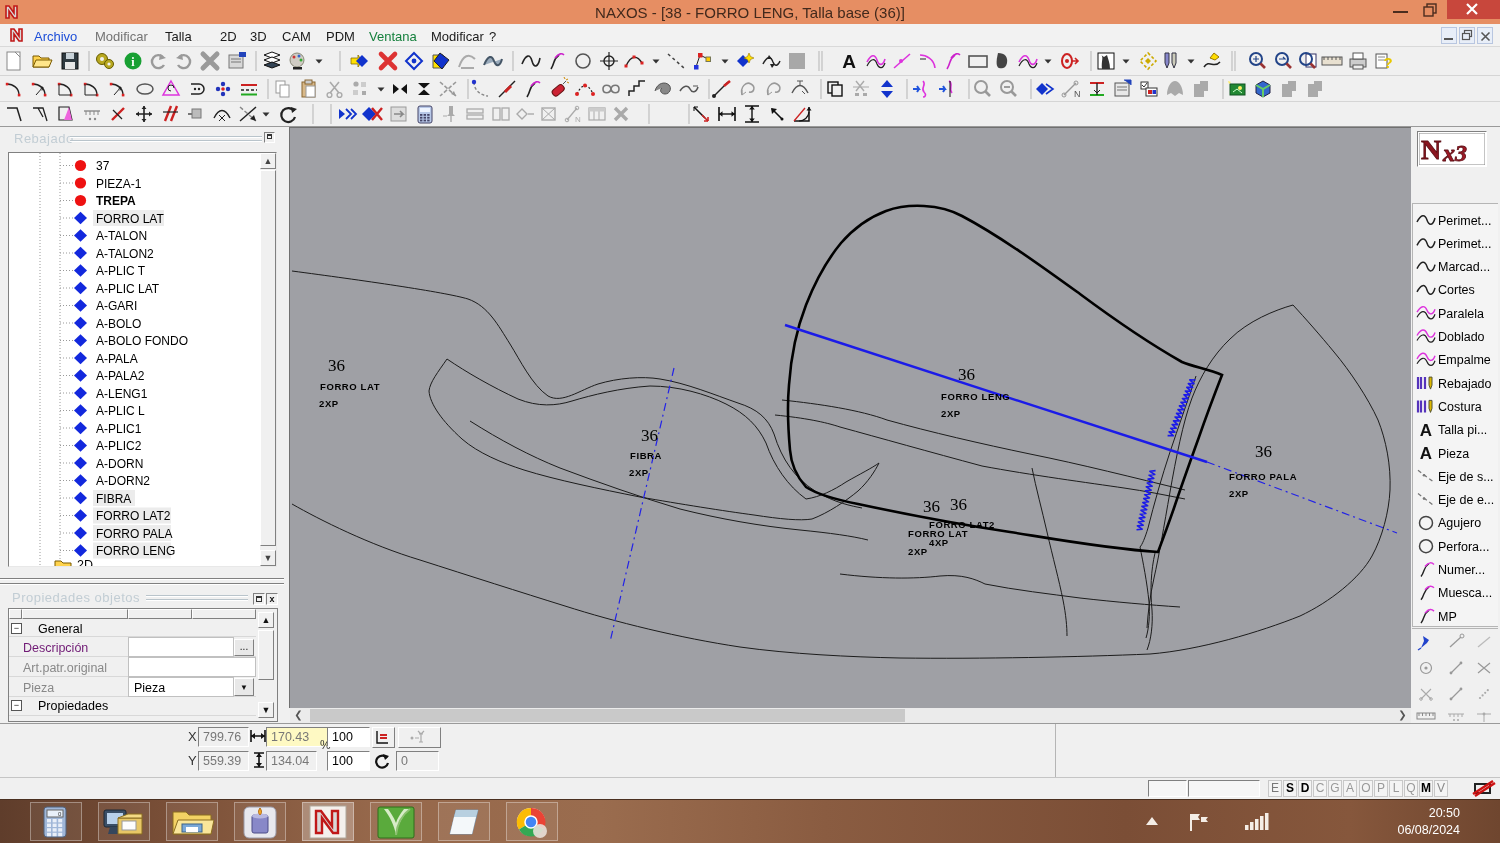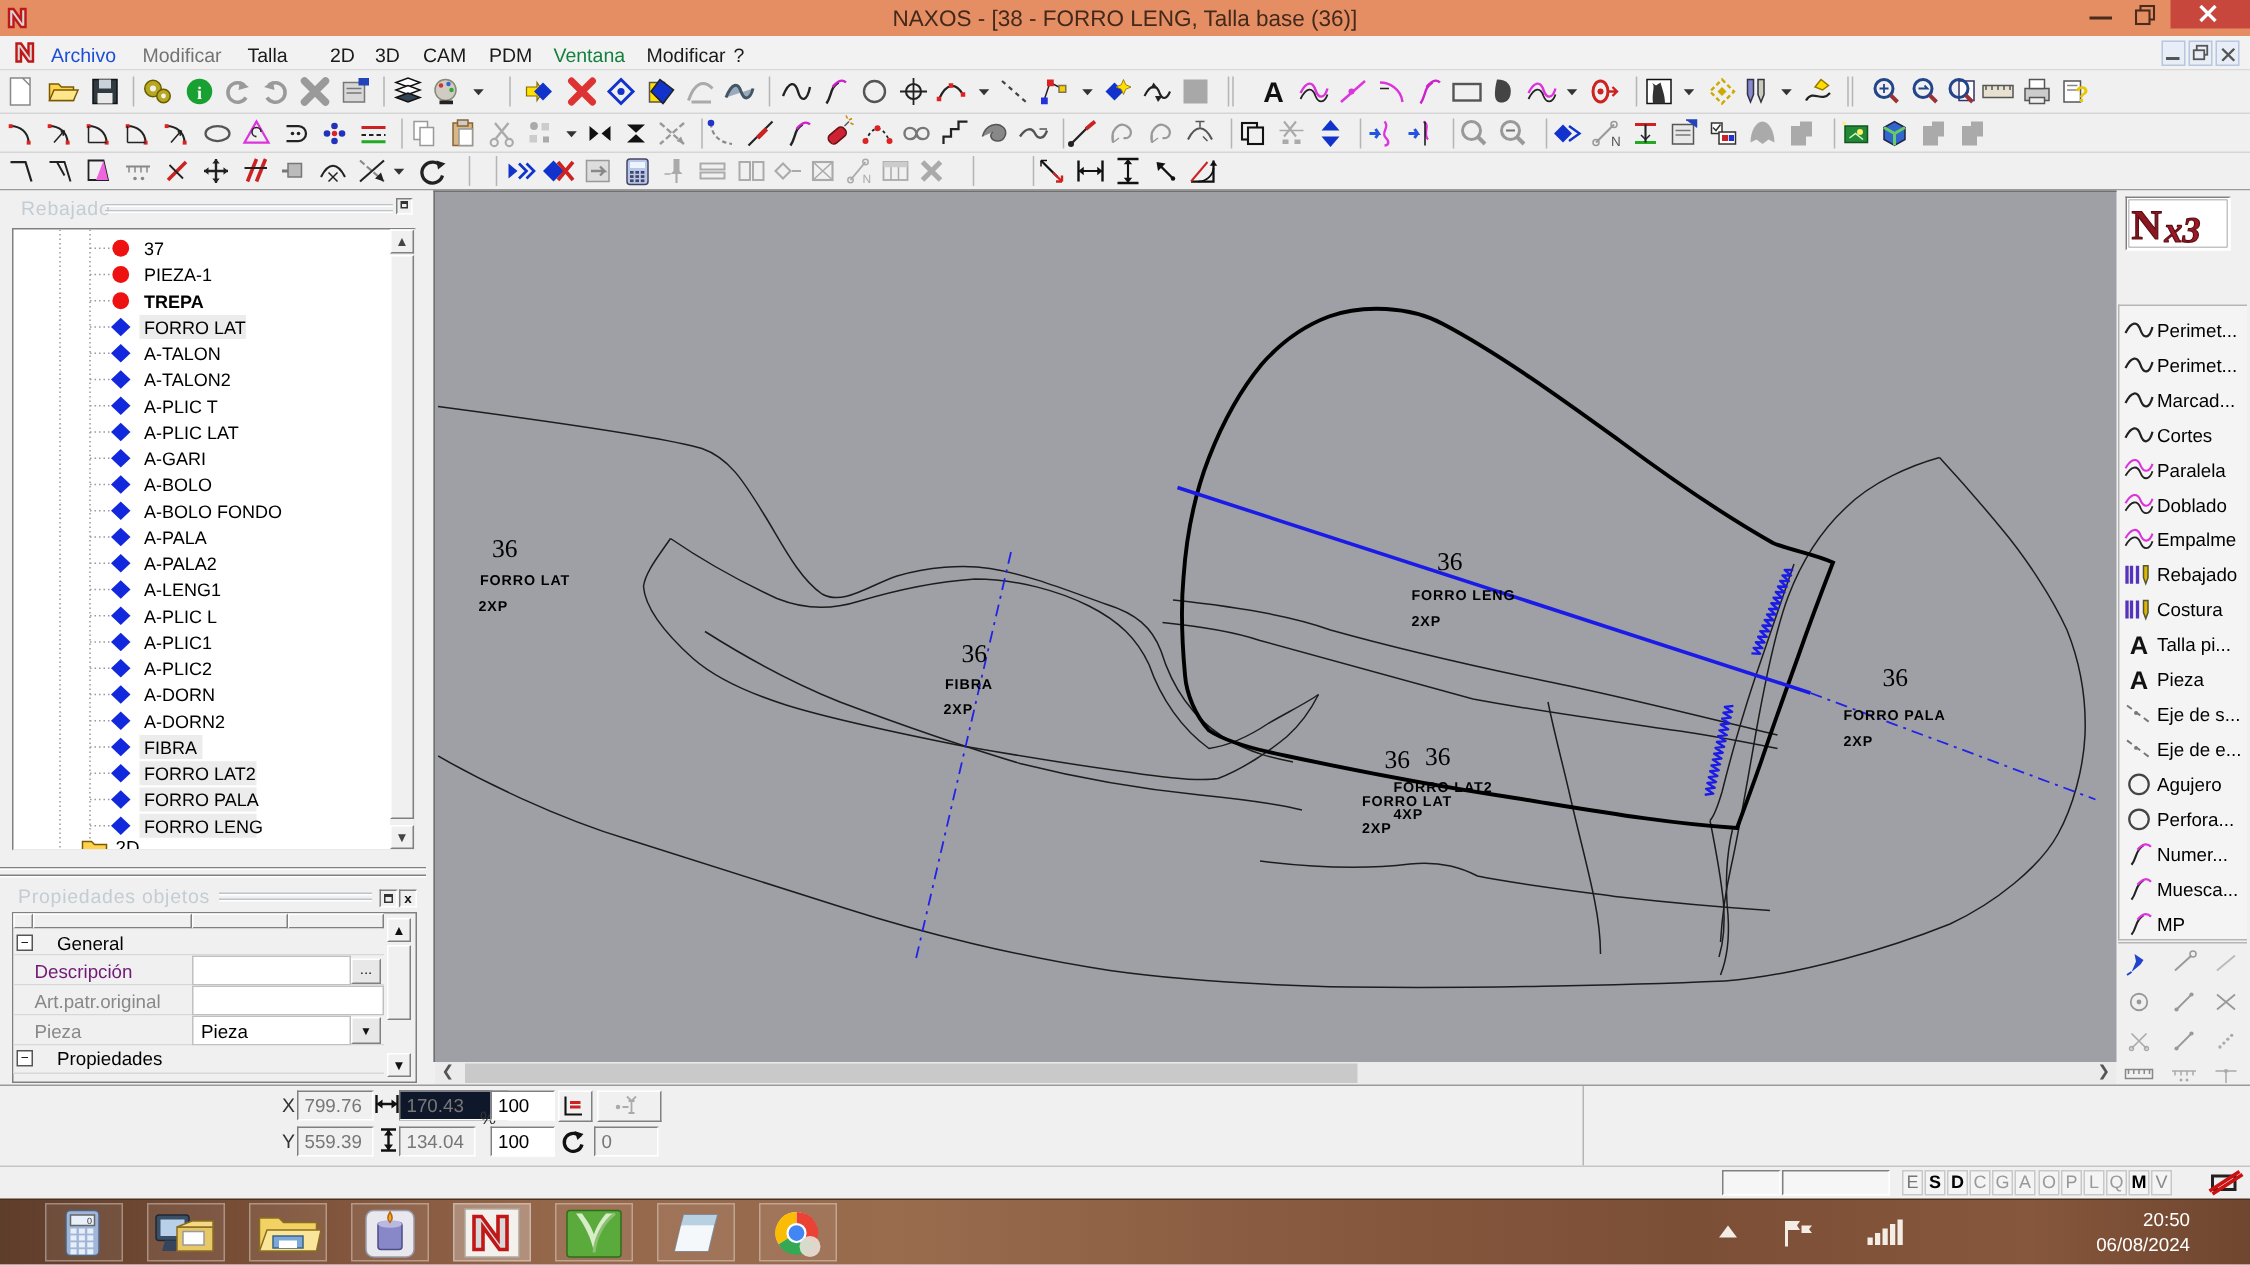--- a/index.html
+++ b/index.html
@@ -670,21 +670,21 @@
   </svg>
 <div class="abs" style="left:0;top:723px;width:1500px;height:55px;background:#f0f0f0;border-top:1px solid #9a9a9a"></div>
 <div class="abs" style="left:1055px;top:724px;width:1px;height:54px;background:#b5b5b5"></div>
 <div class="abs" style="left:0;top:777px;width:1500px;height:23px;background:#f0f0f0;border-top:1px solid #c5c5c5"></div>
 <div class="abs" style="left:188px;top:729px;font-size:13px;color:#333">X</div>
 <div class="abs sunk" style="left:198px;top:727px;width:51px;height:20px;background:#f0f0f0;font-size:12.5px;color:#777;padding:2px 0 0 4px">799.76</div>
 <svg class="abs" style="left:250px;top:728px" width="16" height="16" viewBox="0 0 16 16">
     <path d="M1 2 L1 14 M15 2 L15 14 M1 8 L15 8" stroke="#111" stroke-width="1.6"></path>
     <path d="M1 8 l4 -3 v6 Z M15 8 l-4 -3 v6 Z" fill="#111"></path>
   </svg>
-<div class="abs sunk" style="left:266px;top:727px;width:73px;height:20px;background:#0f172a;font-size:12.5px;color:#777;padding:2px 0 0 4px">170.43</div>
+<div class="abs sunk" style="left:266px;top:727px;width:73px;height:20px;background:#fef9c3;font-size:12.5px;color:#777;padding:2px 0 0 4px">170.43</div>
 <div class="abs" style="left:320px;top:738px;font-size:12px;color:#333">%</div>
 <div class="abs sunk" style="left:327px;top:727px;width:43px;height:20px;background:#fff;font-size:12.5px;color:#000;padding:2px 0 0 4px">100</div>
 <div class="abs rais" style="left:372px;top:727px;width:23px;height:21px;background:#f0f0f0"></div>
 <svg class="abs" style="left:375px;top:730px" width="16" height="15">
     <path d="M2 1 L2 13 L13 13" stroke="#111" stroke-width="1.4" fill="none"></path>
     <path d="M5 5 L12 5 M5 8 L12 8" stroke="#cc2222" stroke-width="2"></path>
   </svg>
 <div class="abs rais" style="left:398px;top:727px;width:43px;height:21px;background:#f0f0f0"></div>
 <svg class="abs" style="left:408px;top:730px" width="18" height="15">
     <circle cx="4" cy="8" r="1.5" fill="#aaa"></circle>

